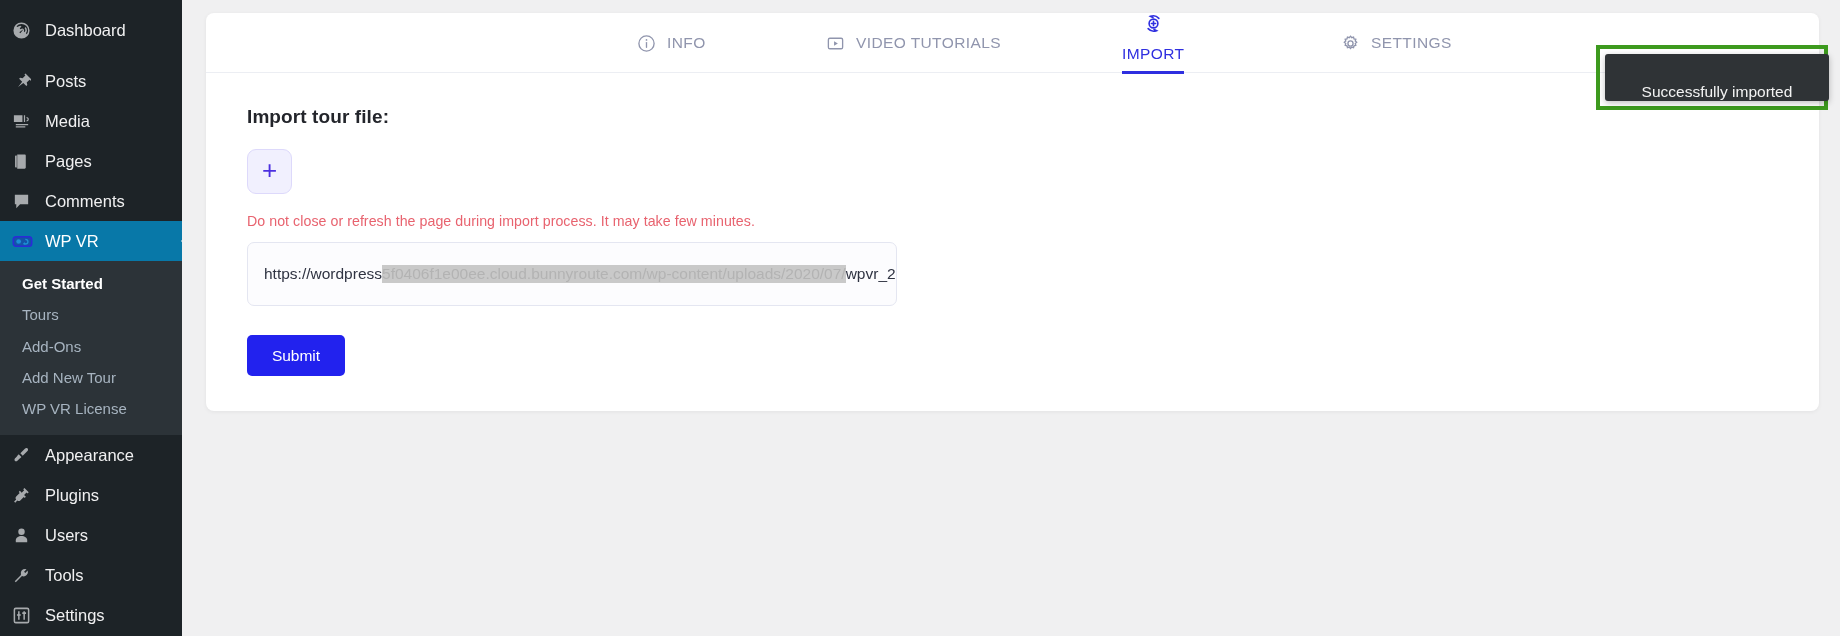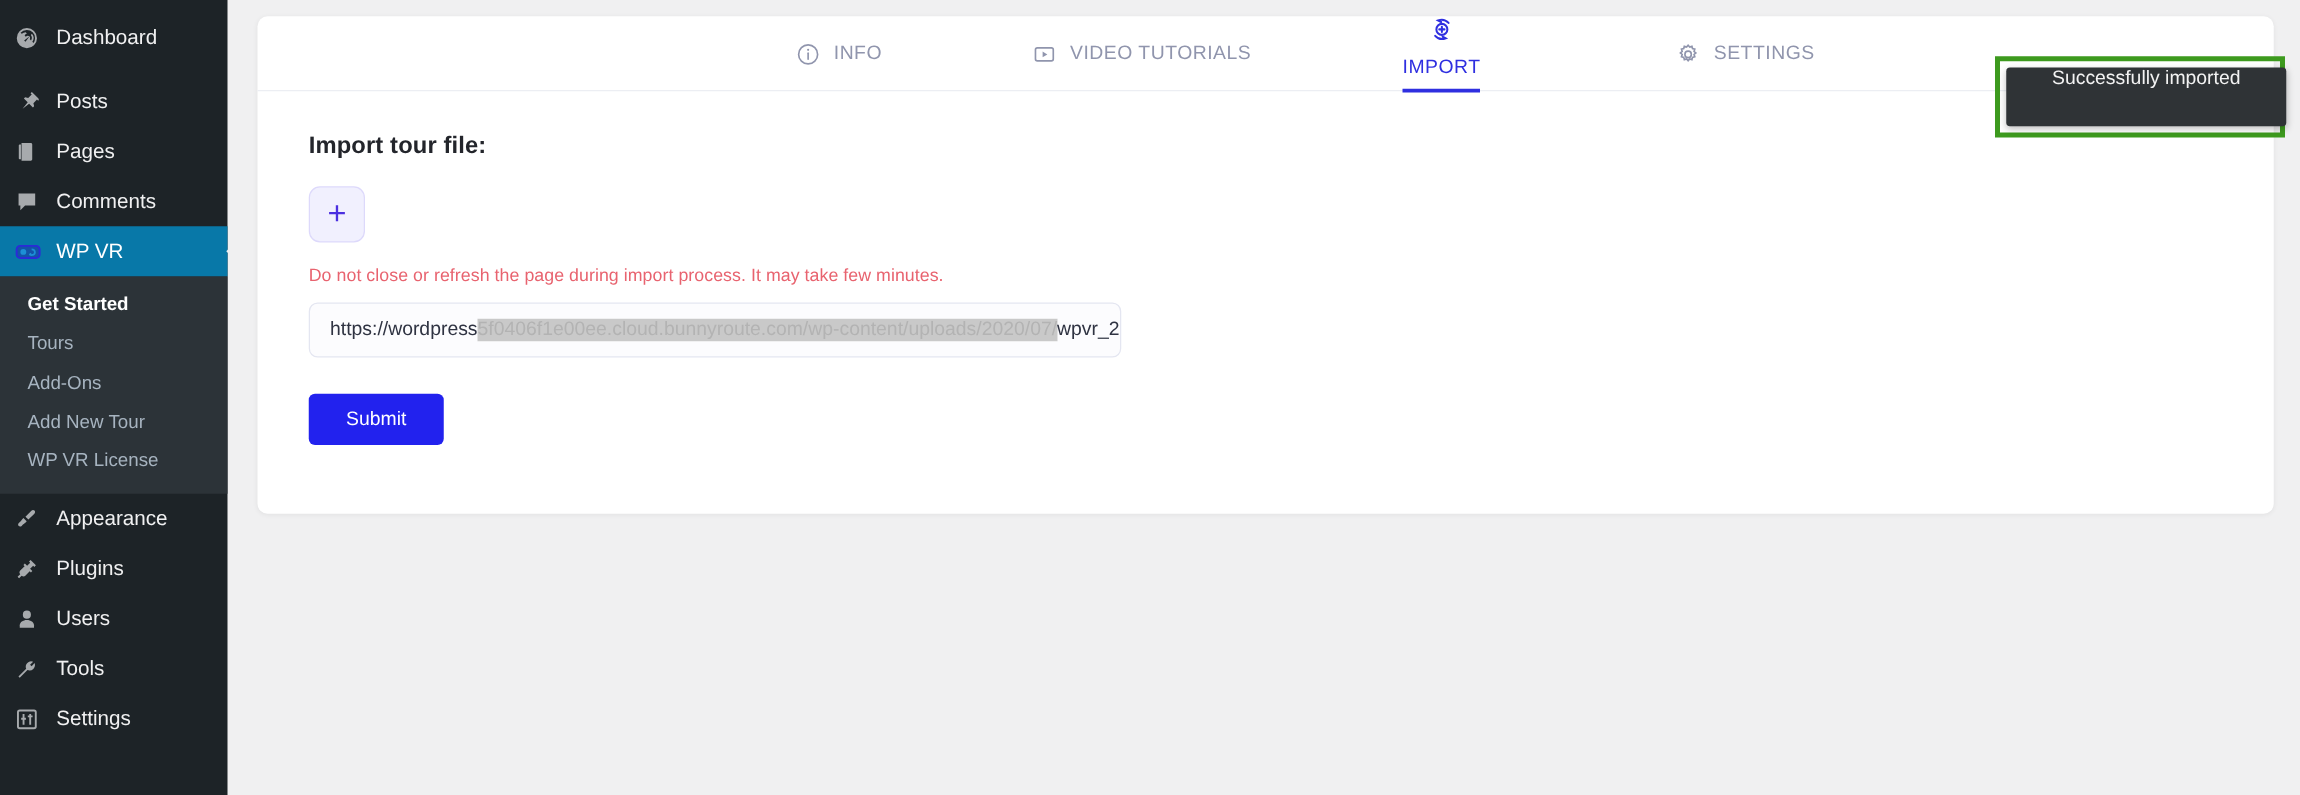--- a/index.html
+++ b/index.html
@@ -178,41 +178,41 @@
   .warn-text {
     margin-top: 19px;
     color: #e8636f;
     font-size: 14.2px;
     letter-spacing: 0.05px;
   }
 
   .url-box {
     margin-top: 13px;
     width: 650px;
-    height: 44px;
+    height: 64px;
     border: 1px solid #e4e6f1;
     border-radius: 7px;
     background: #fcfcfe;
     display: flex;
     align-items: center;
     padding: 0 16px;
     font-size: 15.5px;
     color: #2f3342;
     overflow: hidden;
     white-space: nowrap;
     cursor: text;
   }
   .url-sel {
     background: #c9c9c9;
     color: #b3b3b3;
   }
 
   .submit-btn {
     margin-top: 29px;
-    width: 108px;
+    width: 98px;
     height: 41px;
     border: none;
     border-radius: 5px;
     background: #2222ee;
     color: #ffffff;
     font-size: 15.5px;
     font-family: "Liberation Sans", sans-serif;
     cursor: pointer;
     display: flex;
     align-items: center;
@@ -233,21 +233,21 @@
   }
   .toast {
     position: absolute;
     left: 1399px;
     top: 41px;
     width: 224px;
     height: 47px;
     background: #2f3336;
     border-radius: 3px;
     display: flex;
-    align-items: flex-start;
+    align-items: flex-end;
     justify-content: center;
     color: #f3f3f3;
     font-size: 15.5px;
     box-shadow: 0 2px 6px rgba(0,0,0,0.25);
     z-index: 41;
   }
 </style>
 </head>
 <body>
 
@@ -268,20 +268,28 @@
 
     <div class="menu-item">
       <span class="mi-icon">
         <svg width="19" height="19" viewBox="0 0 20 20" fill="currentColor">
             <path d="M14.2 1.6l-1.1 1.1 1 1-3 3-2.6-.6-1 1 3.2 3.2-4.3 5.5 5.5-4.3 3.2 3.2 1-1-.6-2.6 3-3 1 1 1.1-1.1-6.4-6.4z"></path>
           </svg>
       </span>
       <span class="mi-label">Posts</span>
     </div>
 
+    <div class="menu-item">
+      <span class="mi-icon">
+        <svg width="19" height="19" viewBox="0 0 20 20" fill="currentColor">
+            <path d="M2 3.5h9v7H2zM3.2 9.4l2-2.4 1.4 1.7 2-2.5 2.2 3.2zM12.5 3.5h1.3v7h-1.3zM15.3 5.2c1.4 0 2.4 1 2.4 2.3s-1 2.4-2.4 2.4V8.6c.6 0 1.1-.5 1.1-1.1s-.5-1-1.1-1zM4 12.5h13v1.4H4zM4 15h10v1.4H4z"></path>
+          </svg>
+      </span>
+      <span class="mi-label">Media</span>
+    </div>
 
     <div class="menu-item">
       <span class="mi-icon">
         <svg width="19" height="19" viewBox="0 0 20 20" fill="currentColor">
             <path d="M5.5 2.5h7.8c.7 0 1.2.5 1.2 1.2v12.6c0 .7-.5 1.2-1.2 1.2H5.5V2.5zm-1.6 1.2h1.1v12.6H3.9c-.4 0-.7-.3-.7-.7V4.4c0-.4.3-.7.7-.7z"></path>
           </svg>
       </span>
       <span class="mi-label">Pages</span>
     </div>
 

